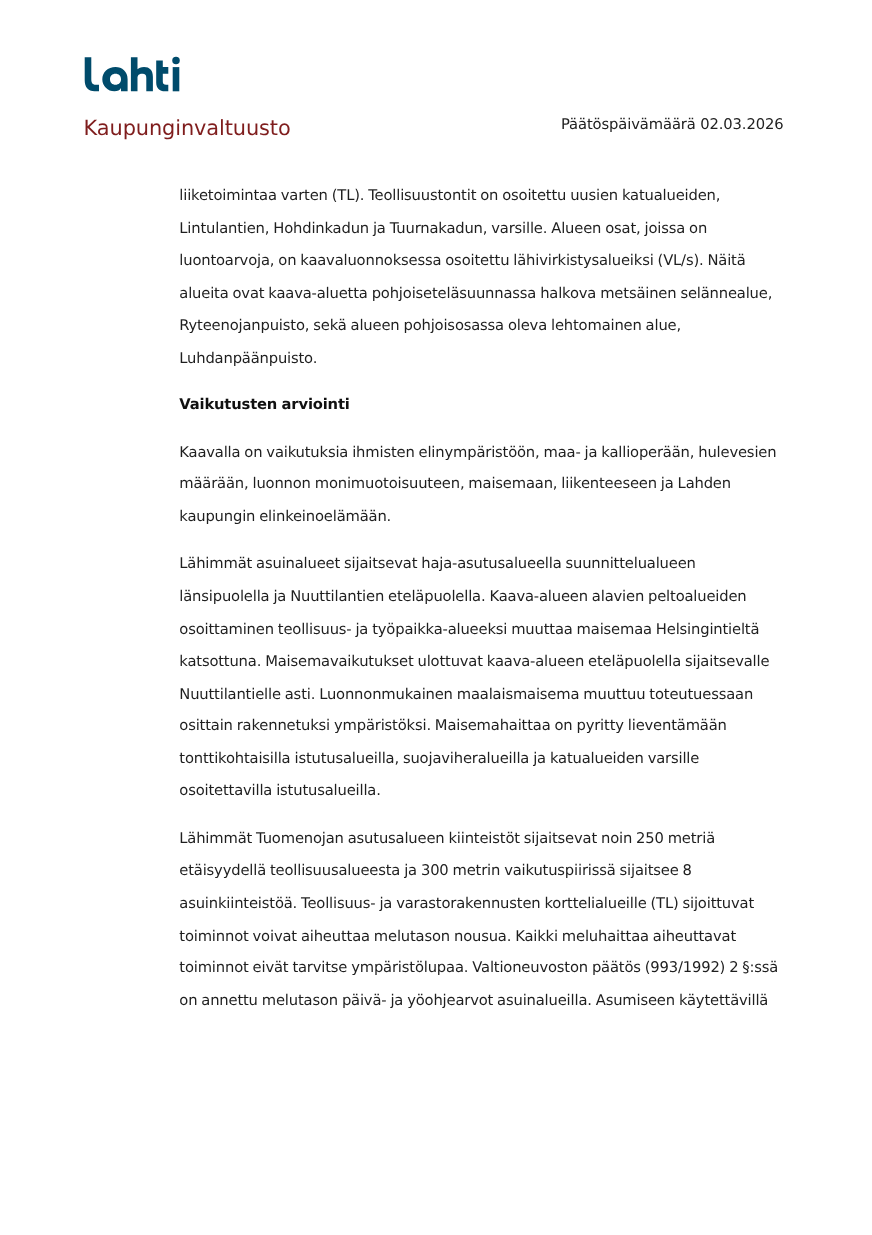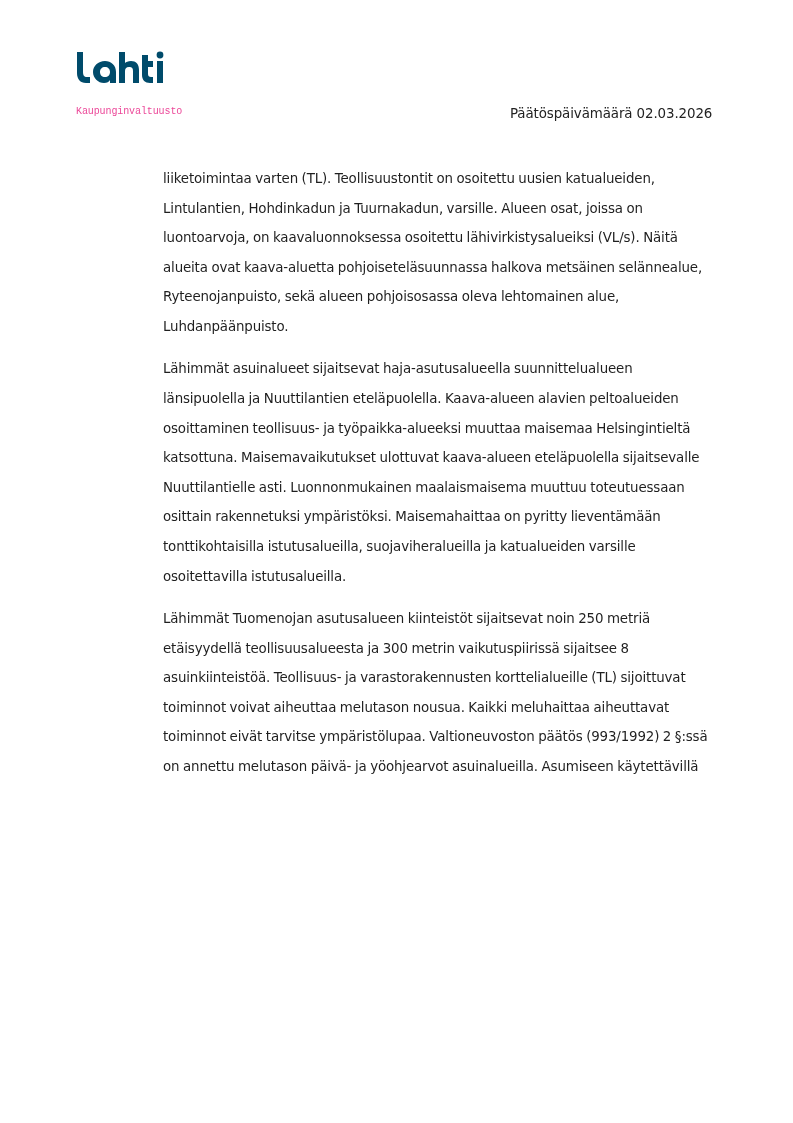--- a/index.html
+++ b/index.html
@@ -21,24 +21,23 @@
       top: 44px;
       height: 40px;
       display: flex;
       align-items: flex-end;
     }
     .logo svg { display: block; }
     .header-left {
       position: absolute;
       left: 76px;
       top: 106px;
-      font-size: 10px;
-      color: #ec4899;
+      font-size: 19px;
+      color: #7f1d1d;
       letter-spacing: -0.1px;
-      font-family: Liberation Mono, monospace;
     }
     .header-right {
       position: absolute;
       left: 510px;
       top: 106px;
       font-size: 13.4px;
       color: #222;
       letter-spacing: -0.1px;
     }
     .content {
@@ -88,20 +87,24 @@
 <div class="header-left">Kaupunginvaltuusto</div>
 <div class="header-right">Päätöspäivämäärä 02.03.2026</div>
 
 <div class="content">
   <p>liiketoimintaa varten (TL). Teollisuustontit on osoitettu uusien katualueiden,
 Lintulantien, Hohdinkadun ja Tuurnakadun,  varsille. Alueen osat, joissa on
 luontoarvoja, on kaavaluonnoksessa osoitettu lähivirkistysalueiksi (VL/s). Näitä
 alueita ovat kaava-aluetta pohjoiseteläsuunnassa halkova metsäinen selännealue,
 Ryteenojanpuisto, sekä alueen pohjoisosassa oleva lehtomainen alue,
 Luhdanpäänpuisto.</p>
+  <h3>Vaikutusten arviointi</h3>
+  <p>Kaavalla on vaikutuksia ihmisten elinympäristöön, maa- ja kallioperään, hulevesien
+määrään, luonnon monimuotoisuuteen, maisemaan, liikenteeseen ja Lahden
+kaupungin elinkeinoelämään.</p>
   <p>Lähimmät asuinalueet sijaitsevat haja-asutusalueella suunnittelualueen
 länsipuolella ja Nuuttilantien eteläpuolella. Kaava-alueen alavien peltoalueiden
 osoittaminen teollisuus- ja työpaikka-alueeksi muuttaa maisemaa Helsingintieltä
 katsottuna. Maisemavaikutukset ulottuvat kaava-alueen eteläpuolella sijaitsevalle
 Nuuttilantielle asti. Luonnonmukainen  maalaismaisema muuttuu toteutuessaan
 osittain rakennetuksi ympäristöksi. Maisemahaittaa on pyritty lieventämään
 tonttikohtaisilla istutusalueilla, suojaviheralueilla ja katualueiden varsille
 osoitettavilla istutusalueilla.</p>
   <p>Lähimmät Tuomenojan asutusalueen  kiinteistöt sijaitsevat noin 250 metriä
 etäisyydellä teollisuusalueesta ja 300 metrin vaikutuspiirissä sijaitsee 8

